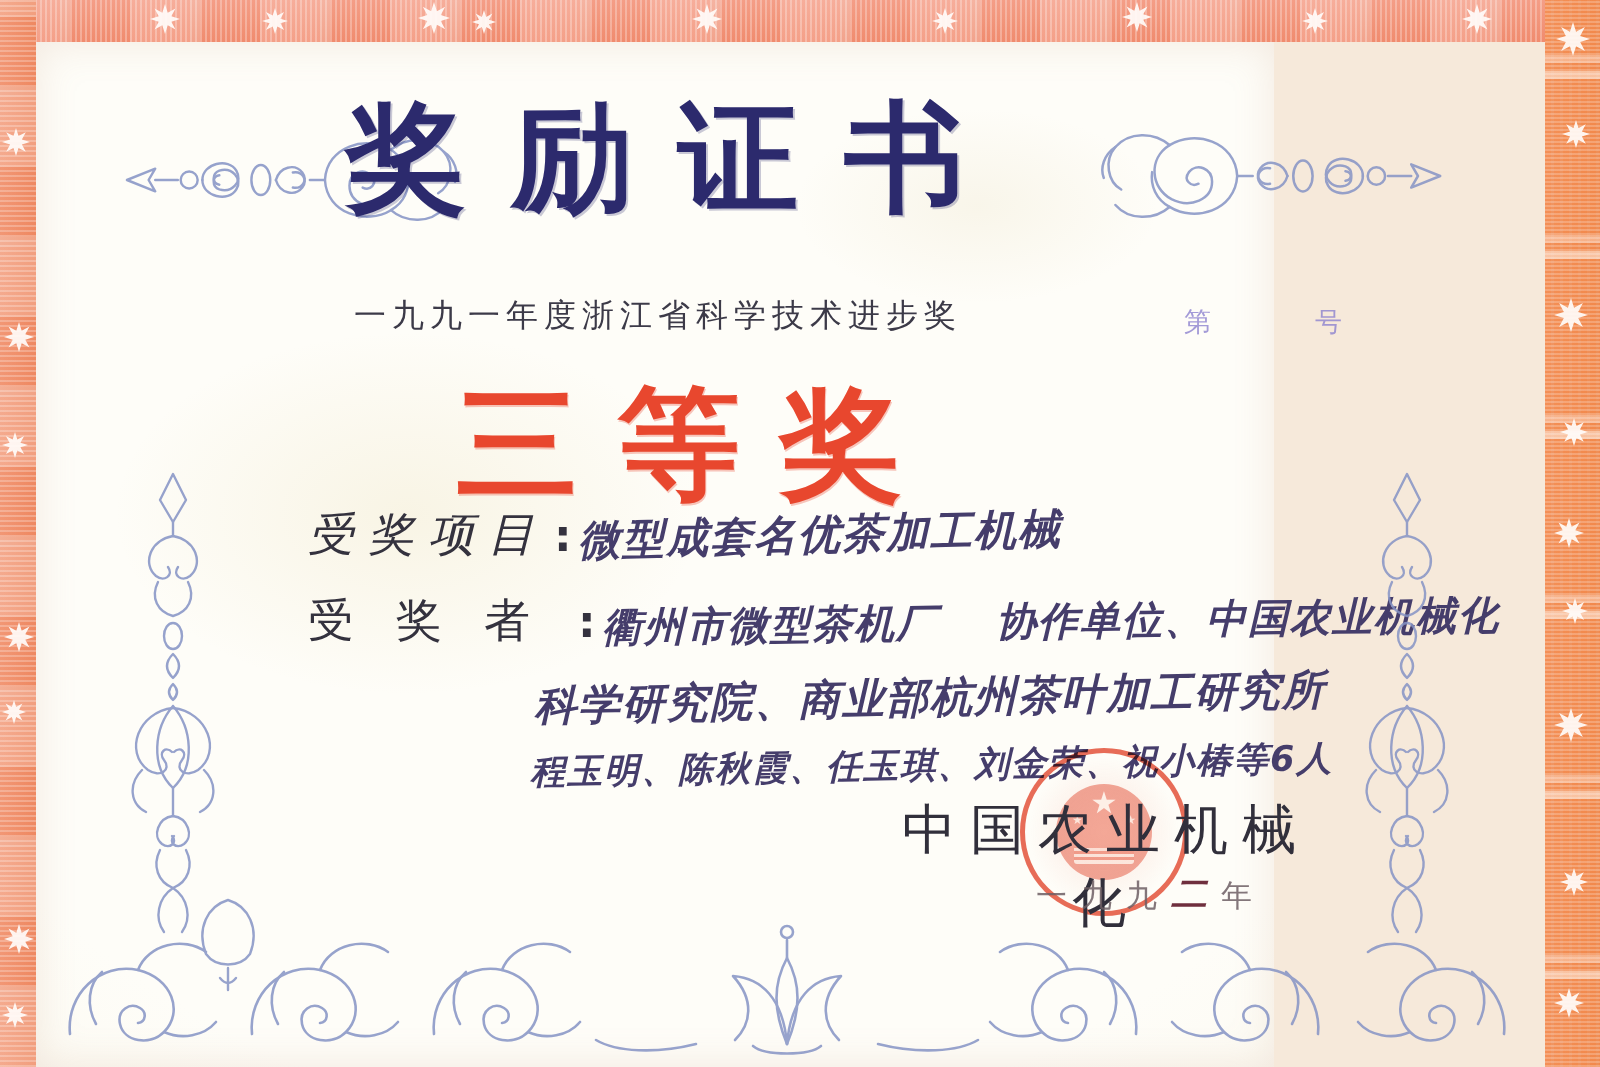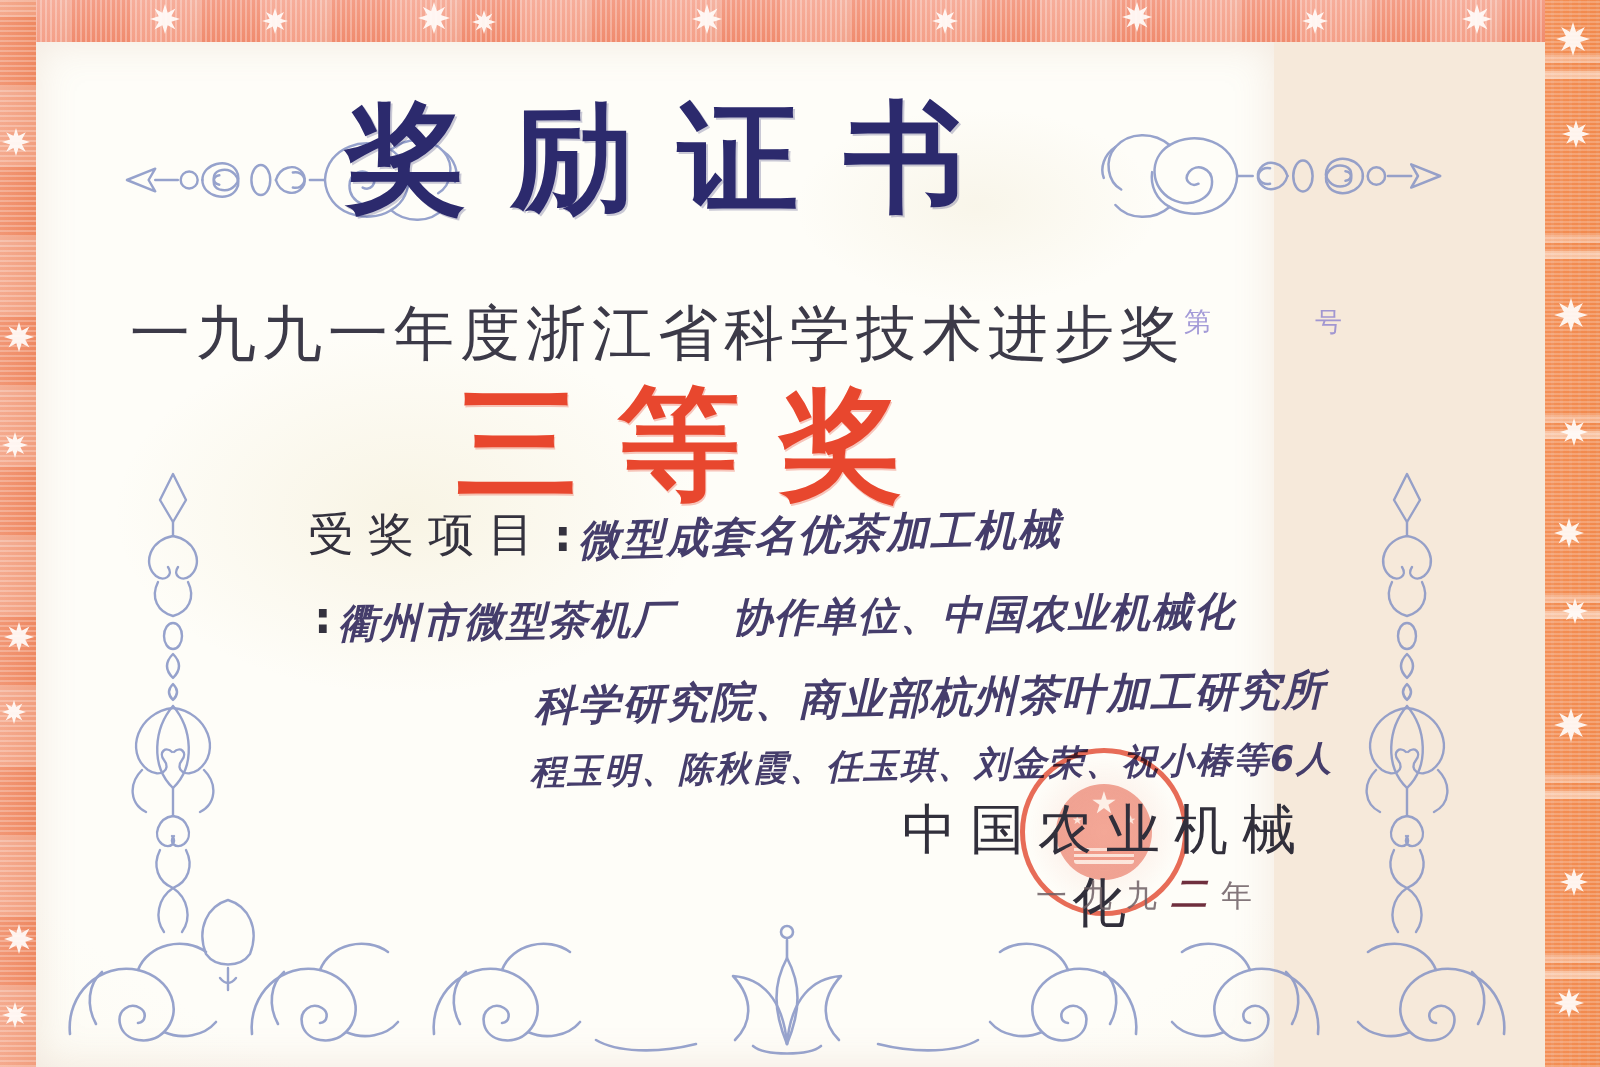--- a/index.html
+++ b/index.html
@@ -50,21 +50,21 @@
   
   .title{
     position:absolute;left:0;top:44px;width:100%;margin:0;
     text-align:center;font-size:120px;line-height:1.2;font-weight:900;
     color:#2c2a6d;letter-spacing:46px;text-indent:46px;
     font-family:"DejaVu Sans","Liberation Sans",sans-serif;
     text-shadow:2px 2px 0 rgba(44,42,109,.25);
   }
   .subtitle{
     position:absolute;left:0;top:252px;width:100%;text-align:center;
-    font-size:60px;color:#3c3a48;letter-spacing:6px;text-indent:6px;
+    font-size:32px;color:#3c3a48;letter-spacing:6px;text-indent:6px;
     font-family:Liberation Mono, monospace;
   }
   .serial{
     position:absolute;left:1148px;top:262px;width:158px;display:flex;justify-content:space-between;
     font-size:27px;color:#8d82cf;opacity:.8;font-family:"DejaVu Serif","Liberation Serif",serif;
   }
   .grade{
     position:absolute;left:0;top:322px;width:100%;text-align:center;
     font-size:122px;font-weight:800;color:#e8472e;letter-spacing:40px;text-indent:56px;
     font-family:"DejaVu Serif","Liberation Serif",serif;
@@ -74,21 +74,21 @@
   .label{
     color:#34323e;font-size:46px;font-family:"DejaVu Serif","Liberation Serif",serif;
     white-space:nowrap;
   }
   .colon{color:#34323e;font-size:44px;font-weight:700;padding:0 6px;}
   .hand{
     color:#453d6b;font-style:italic;font-weight:600;letter-spacing:2px;
     white-space:nowrap;font-family:"DejaVu Sans","Liberation Sans",sans-serif;
   }
   .row-project{position:absolute;left:272px;top:462px;display:flex;align-items:center;}
-  .row-project .label{letter-spacing:14px;}
+  .row-project .label{letter-spacing:14px;font-style:italic;}
   .row-project .hand{font-size:42px;transform:rotate(-1.4deg);}
   .row-recipient{position:absolute;left:272px;top:548px;display:flex;align-items:center;}
   .row-recipient .label{letter-spacing:42px;}
   .row-recipient .hand{font-size:40px;transform:rotate(-0.8deg);}
   .hand-line2{position:absolute;left:498px;top:628px;font-size:42px;transform:rotate(-1.2deg);}
   .hand-line3{position:absolute;left:494px;top:700px;font-size:35px;transform:rotate(-1deg);}
   
   .seal{
     position:absolute;left:984px;top:706px;width:158px;height:158px;border-radius:50%;
     border:5px solid rgba(226,72,48,.8);z-index:4;
@@ -178,20 +178,21 @@
 
     <div class="grade">三等奖</div>
 
     <div class="row-project">
       <span class="label">受奖项目</span>
         <span class="colon">:</span>
       <span class="hand">微型成套名优茶加工机械</span>
     </div>
 
     <div class="row-recipient">
+      <span class="label">受奖者</span>
         <span class="colon">:</span>
       <span class="hand">衢州市微型茶机厂　 协作单位、中国农业机械化</span>
     </div>
     <div class="hand hand-line2">科学研究院、商业部杭州茶叶加工研究所</div>
     <div class="hand hand-line3">程玉明、陈秋霞、任玉琪、刘金荣、祝小椿等6人</div>
 
     <div class="seal">
       <div class="seal-emblem">
         <span class="seal-star-big">★</span>
         <span class="seal-star-sm s1">★</span>

